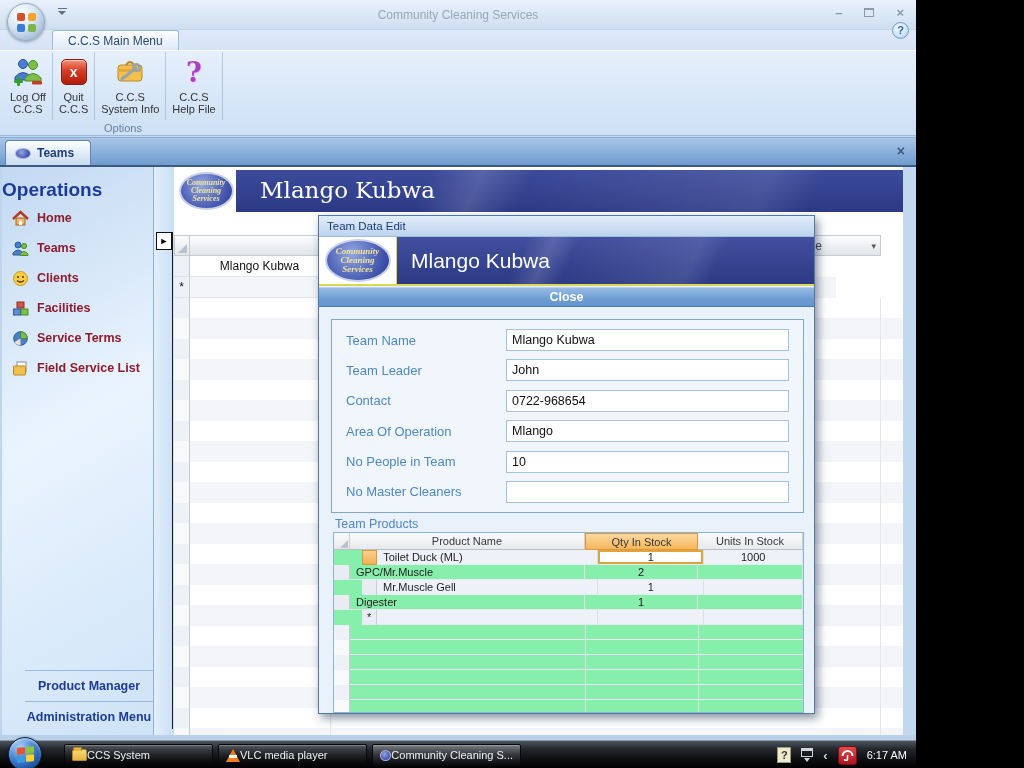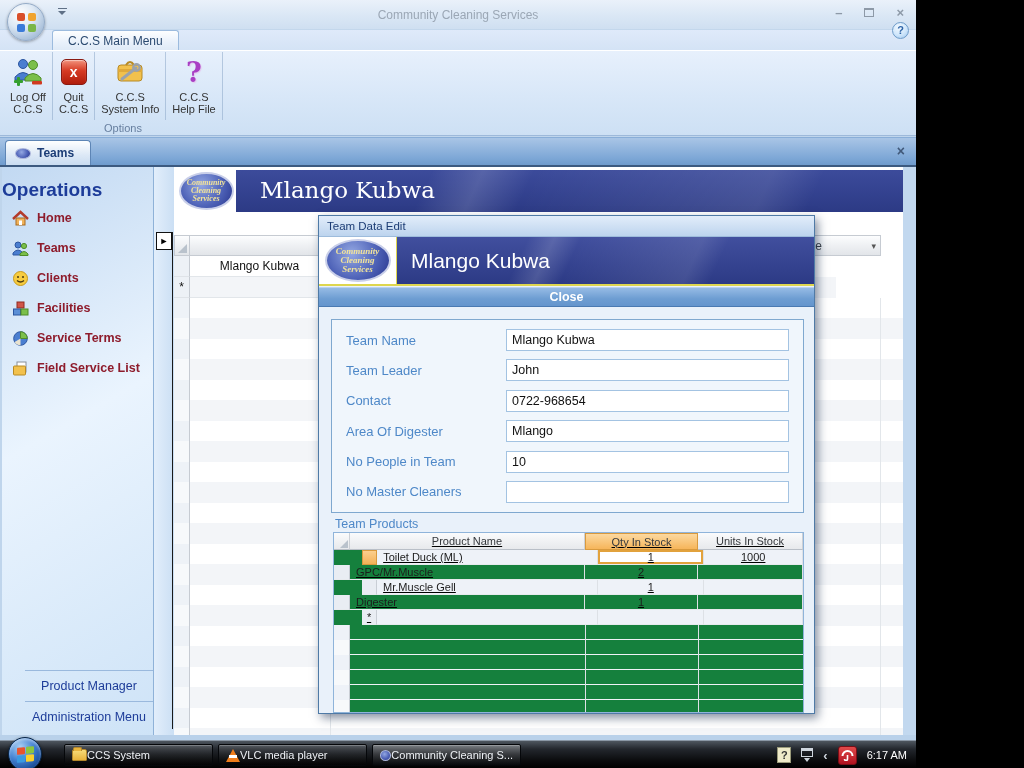--- a/index.html
+++ b/index.html
@@ -60,21 +60,21 @@
   
   .content { position: absolute; left: 2px; top: 167px; width: 1009px; height: 568px; background: #fff; }
   .sidebar { position: absolute; left: 0; top: 0; width: 152px; height: 100%;
     background: linear-gradient(150deg, #c2d9f2, #eaf4fe 45%, #cee3f7); border-right: 1px solid #8fb2d8; }
   .sb-header { padding-top: 12px; height: 36px; text-align: left; font-weight: bold; font-size: 19px; color: #1d3c99; }
   .sb-item { display: flex; align-items: center; gap: 8px; height: 30px; padding-left: 10px;
     font-weight: bold; font-size: 12.5px; color: #8e1c2c; }
   .sb-ico { width: 17px; height: 17px; display: inline-flex; }
   .sb-footer { position: absolute; bottom: 3px; left: 0; right: 0; }
   .sb-footer .bar { height: 31px; border-top: 1px solid #9ab9dd; display: flex; align-items: center; justify-content: center;
-    font-weight: normal; font-size: 12.5px; color: #1d3c99; margin-left: 23px; }
+    font-weight: bold; font-size: 12.5px; color: #1d3c99; margin-left: 23px; }
 
   .divider { position: absolute; left: 152px; top: 0; width: 20px; height: 100%;
     background: linear-gradient(90deg, #e2eefb, #cbdff4); }
   .divider .blackline { position: absolute; right: 1px; top: 65px; bottom: 6px; width: 1px; background: #1a1a1a; }
   .tri-box { position: absolute; left: 2px; top: 65px; width: 16px; height: 18px; background: #fff; border: 1px solid #111;
     font-size: 9px; line-height: 16px; text-align: center; color: #000; }
 
   .main { position: absolute; left: 172px; top: 0; right: 0; height: 100%; background: #fff; }
   .main-header { position: absolute; left: 2px; top: 3px; right: 0; height: 42px; display: flex;
     background: linear-gradient(115deg, rgba(255,255,255,0) 30%, rgba(255,255,255,.14) 36%, rgba(255,255,255,0) 42%, rgba(255,255,255,.1) 70%, rgba(255,255,255,0) 76%), linear-gradient(#3c4b9b, #2c3a85); }
@@ -117,21 +117,21 @@
   .dlg-close { height: 20px; margin-top: 1px; display: flex; align-items: center; justify-content: center;
     background: linear-gradient(#96bbe5, #6d9dd2 60%, #6495cd); border-top: 1px solid #bad2ed; border-bottom: 1px solid #4a7ab2;
     color: #fff; font-weight: bold; font-size: 12.5px; }
   .group-box { position: absolute; left: 12px; top: 103px; width: 473px; height: 194px; background: #f0f6fc;
     border: 1px solid #7fa8cf; padding: 9px 14px; display: flex; flex-direction: column; justify-content: space-between; }
   .field { display: flex; align-items: center; height: 22px; }
   .field label { width: 160px; font-size: 13px; color: #4e88c8; }
   .field input { flex: 1; height: 22px; border: 1px solid #a3c3e2; font-size: 12.5px; padding: 0 5px; color: #111;
     background: #fff; font-family: "Liberation Sans", sans-serif; }
   .tp-label { position: absolute; left: 16px; top: 301px; font-size: 12.5px; color: #4e88c8; }
-  .subform { position: absolute; left: 14px; top: 316px; width: 471px; height: 181px; background: #15803d; border: 1px solid #8fb4da; text-decoration: underline; }
+  .subform { position: absolute; left: 14px; top: 316px; width: 471px; height: 181px; background: #86efac; border: 1px solid #8fb4da; }
   .sf-hrow { display: flex; height: 17px; }
   .sf-h { background: linear-gradient(#fafbfc, #e7e9ec); border-right: 1px solid #ccd0d6; border-bottom: 1px solid #b9bfc7;
     font-size: 11px; color: #35383c; display: flex; align-items: center; justify-content: center; }
   .sf-h.corner { position: relative; overflow: hidden; }
   .sf-h.corner:after { content: ""; position: absolute; right: 1px; bottom: 1px; width: 0; height: 0;
     border-left: 8px solid transparent; border-bottom: 8px solid #b9c2cc; }
   .sf-h.hl { background: linear-gradient(#fcd9a0, #f6b55a); border: 1px solid #d99a3e; }
   .w-sel { width: 16px; } .w-name { width: 235px; } .w-qty { width: 113px; } .w-units { width: 105px; }
   .sf-row { display: flex; height: 15px; font-size: 11px; color: #1c1c1c; }
   .sf-row.alt { background: #eef2f8; margin-left: 28px; }
@@ -414,21 +414,21 @@
       </div>
       <div class="field">
         <label>Team Leader</label>
         <input value="John" style="">
       </div>
       <div class="field">
         <label>Contact</label>
         <input value="0722-968654" style="">
       </div>
       <div class="field">
-        <label>Area Of Digester</label>
+        <label>Area Of Operation</label>
         <input value="Mlango" style="">
       </div>
       <div class="field">
         <label>No People in Team</label>
         <input value="10" style="">
       </div>
       <div class="field">
         <label>No Master Cleaners</label>
         <input value="" style="">
       </div>

